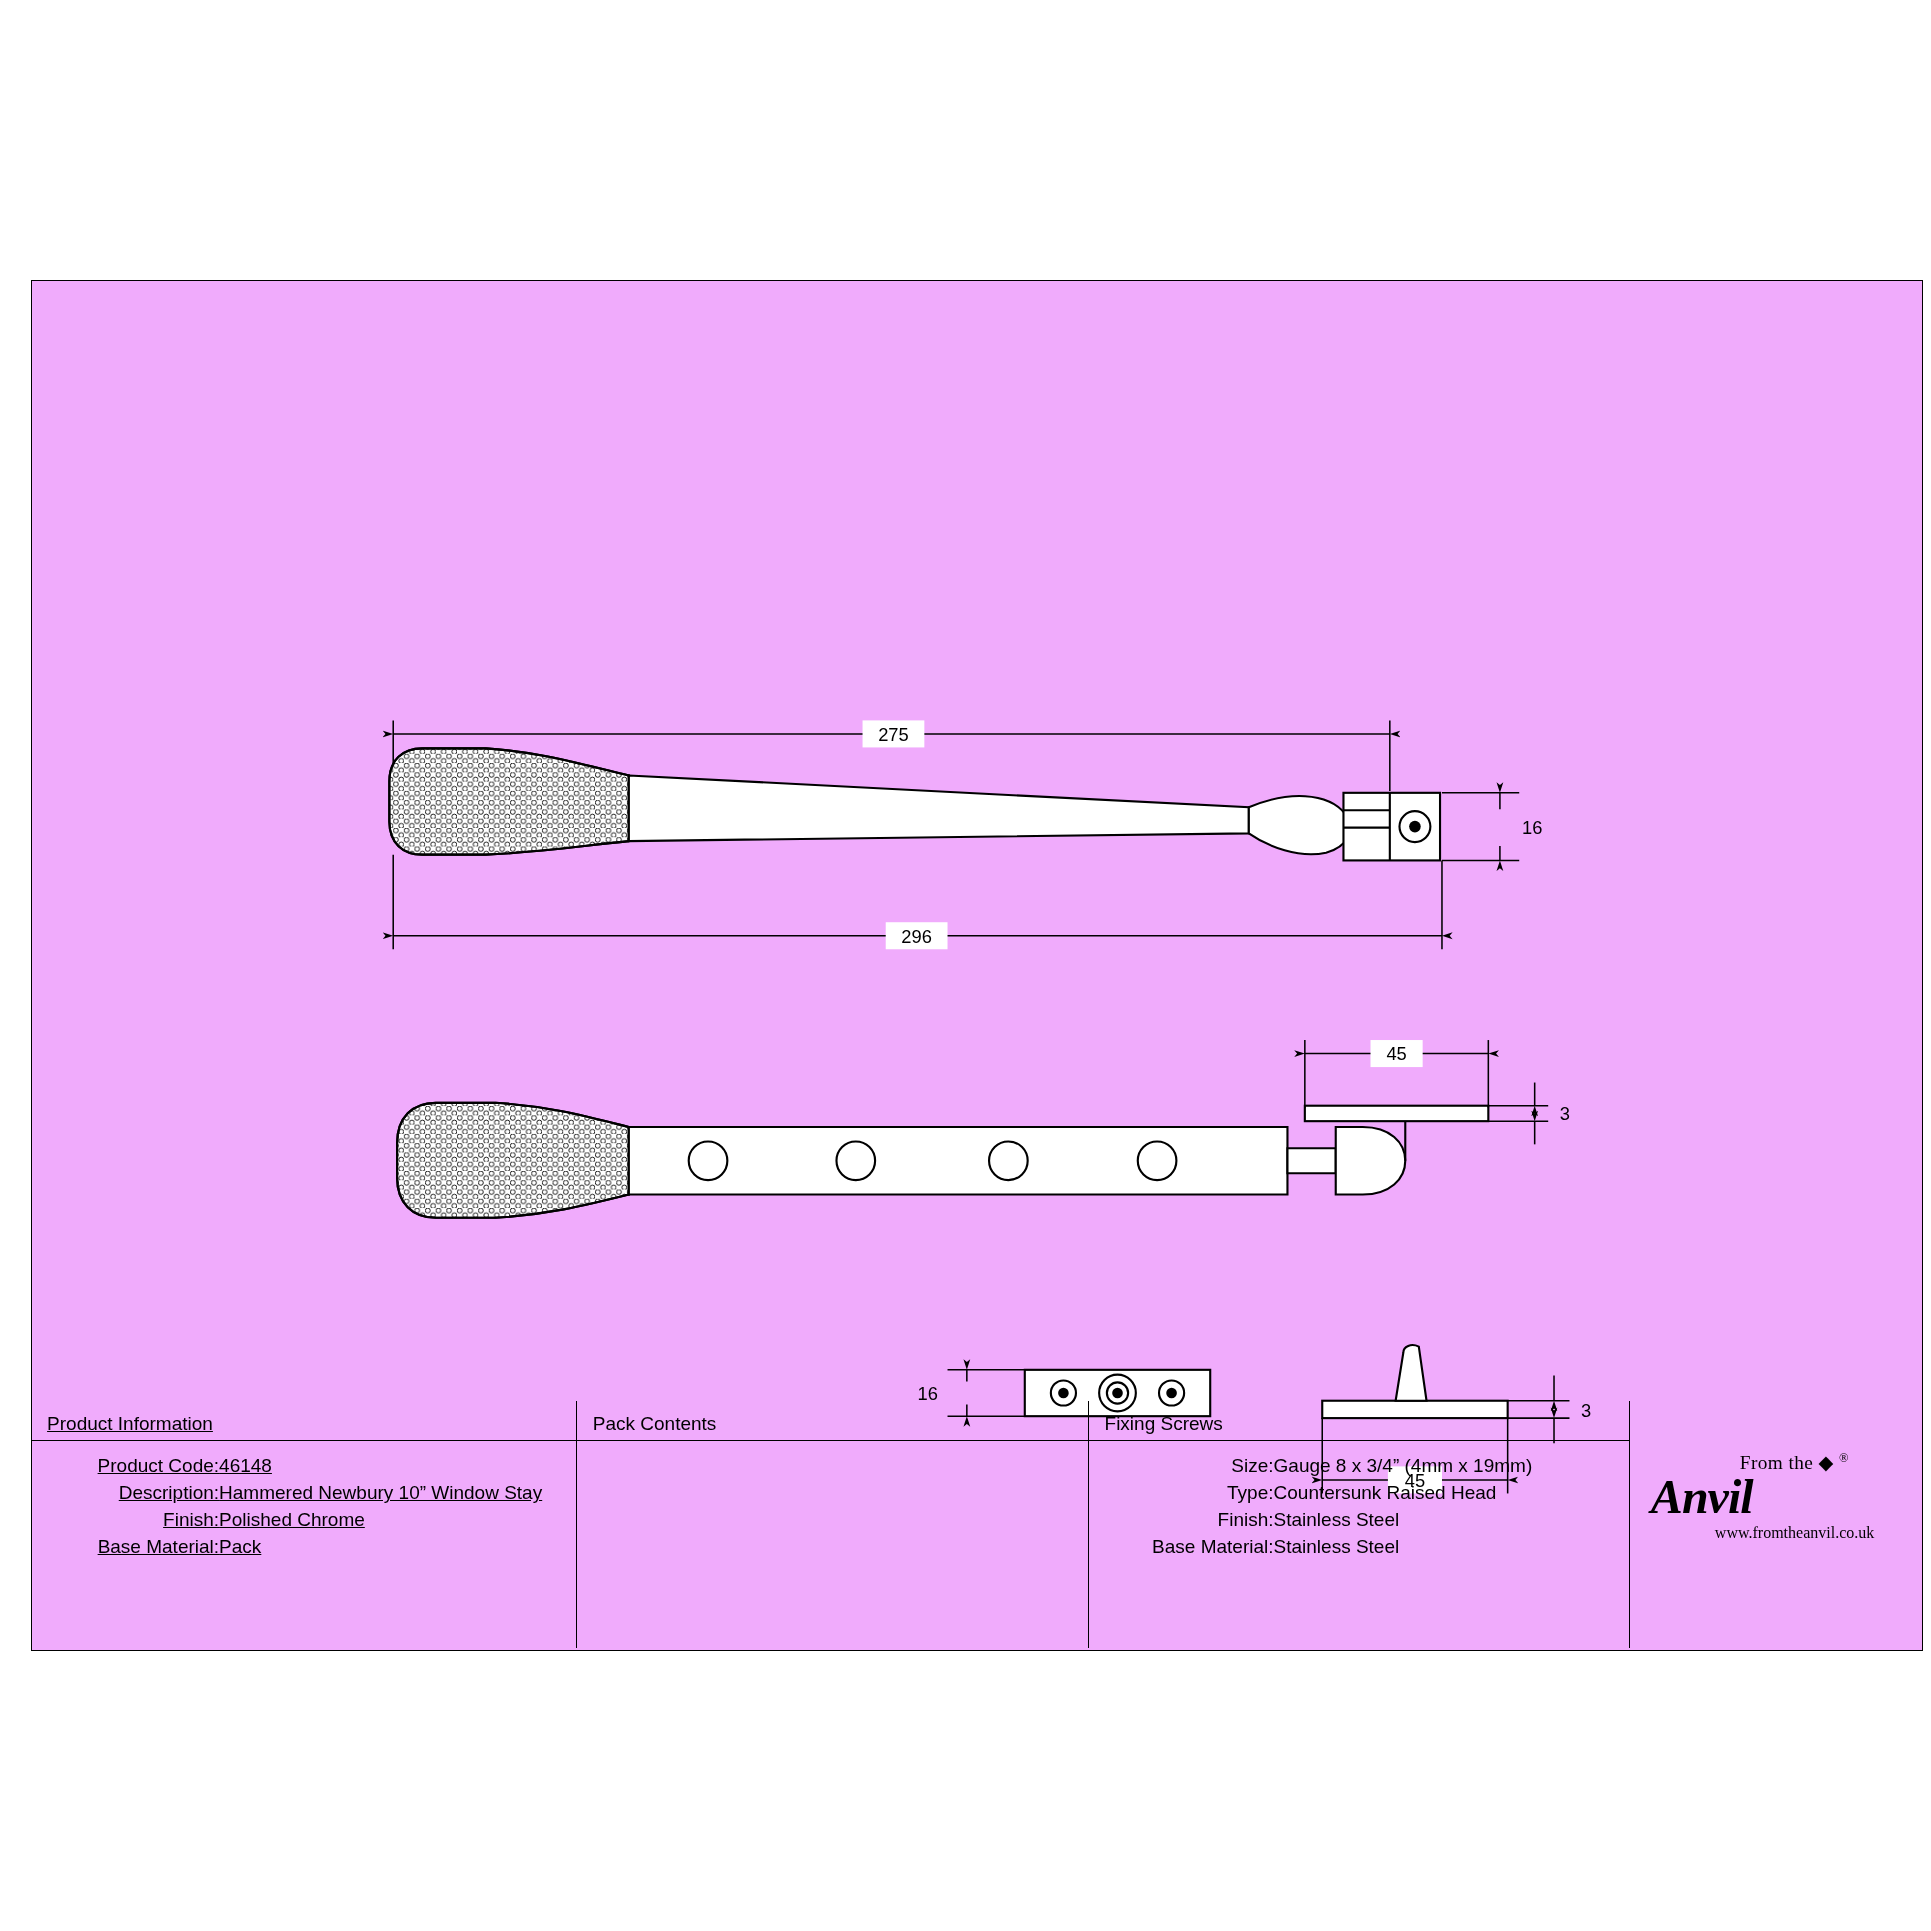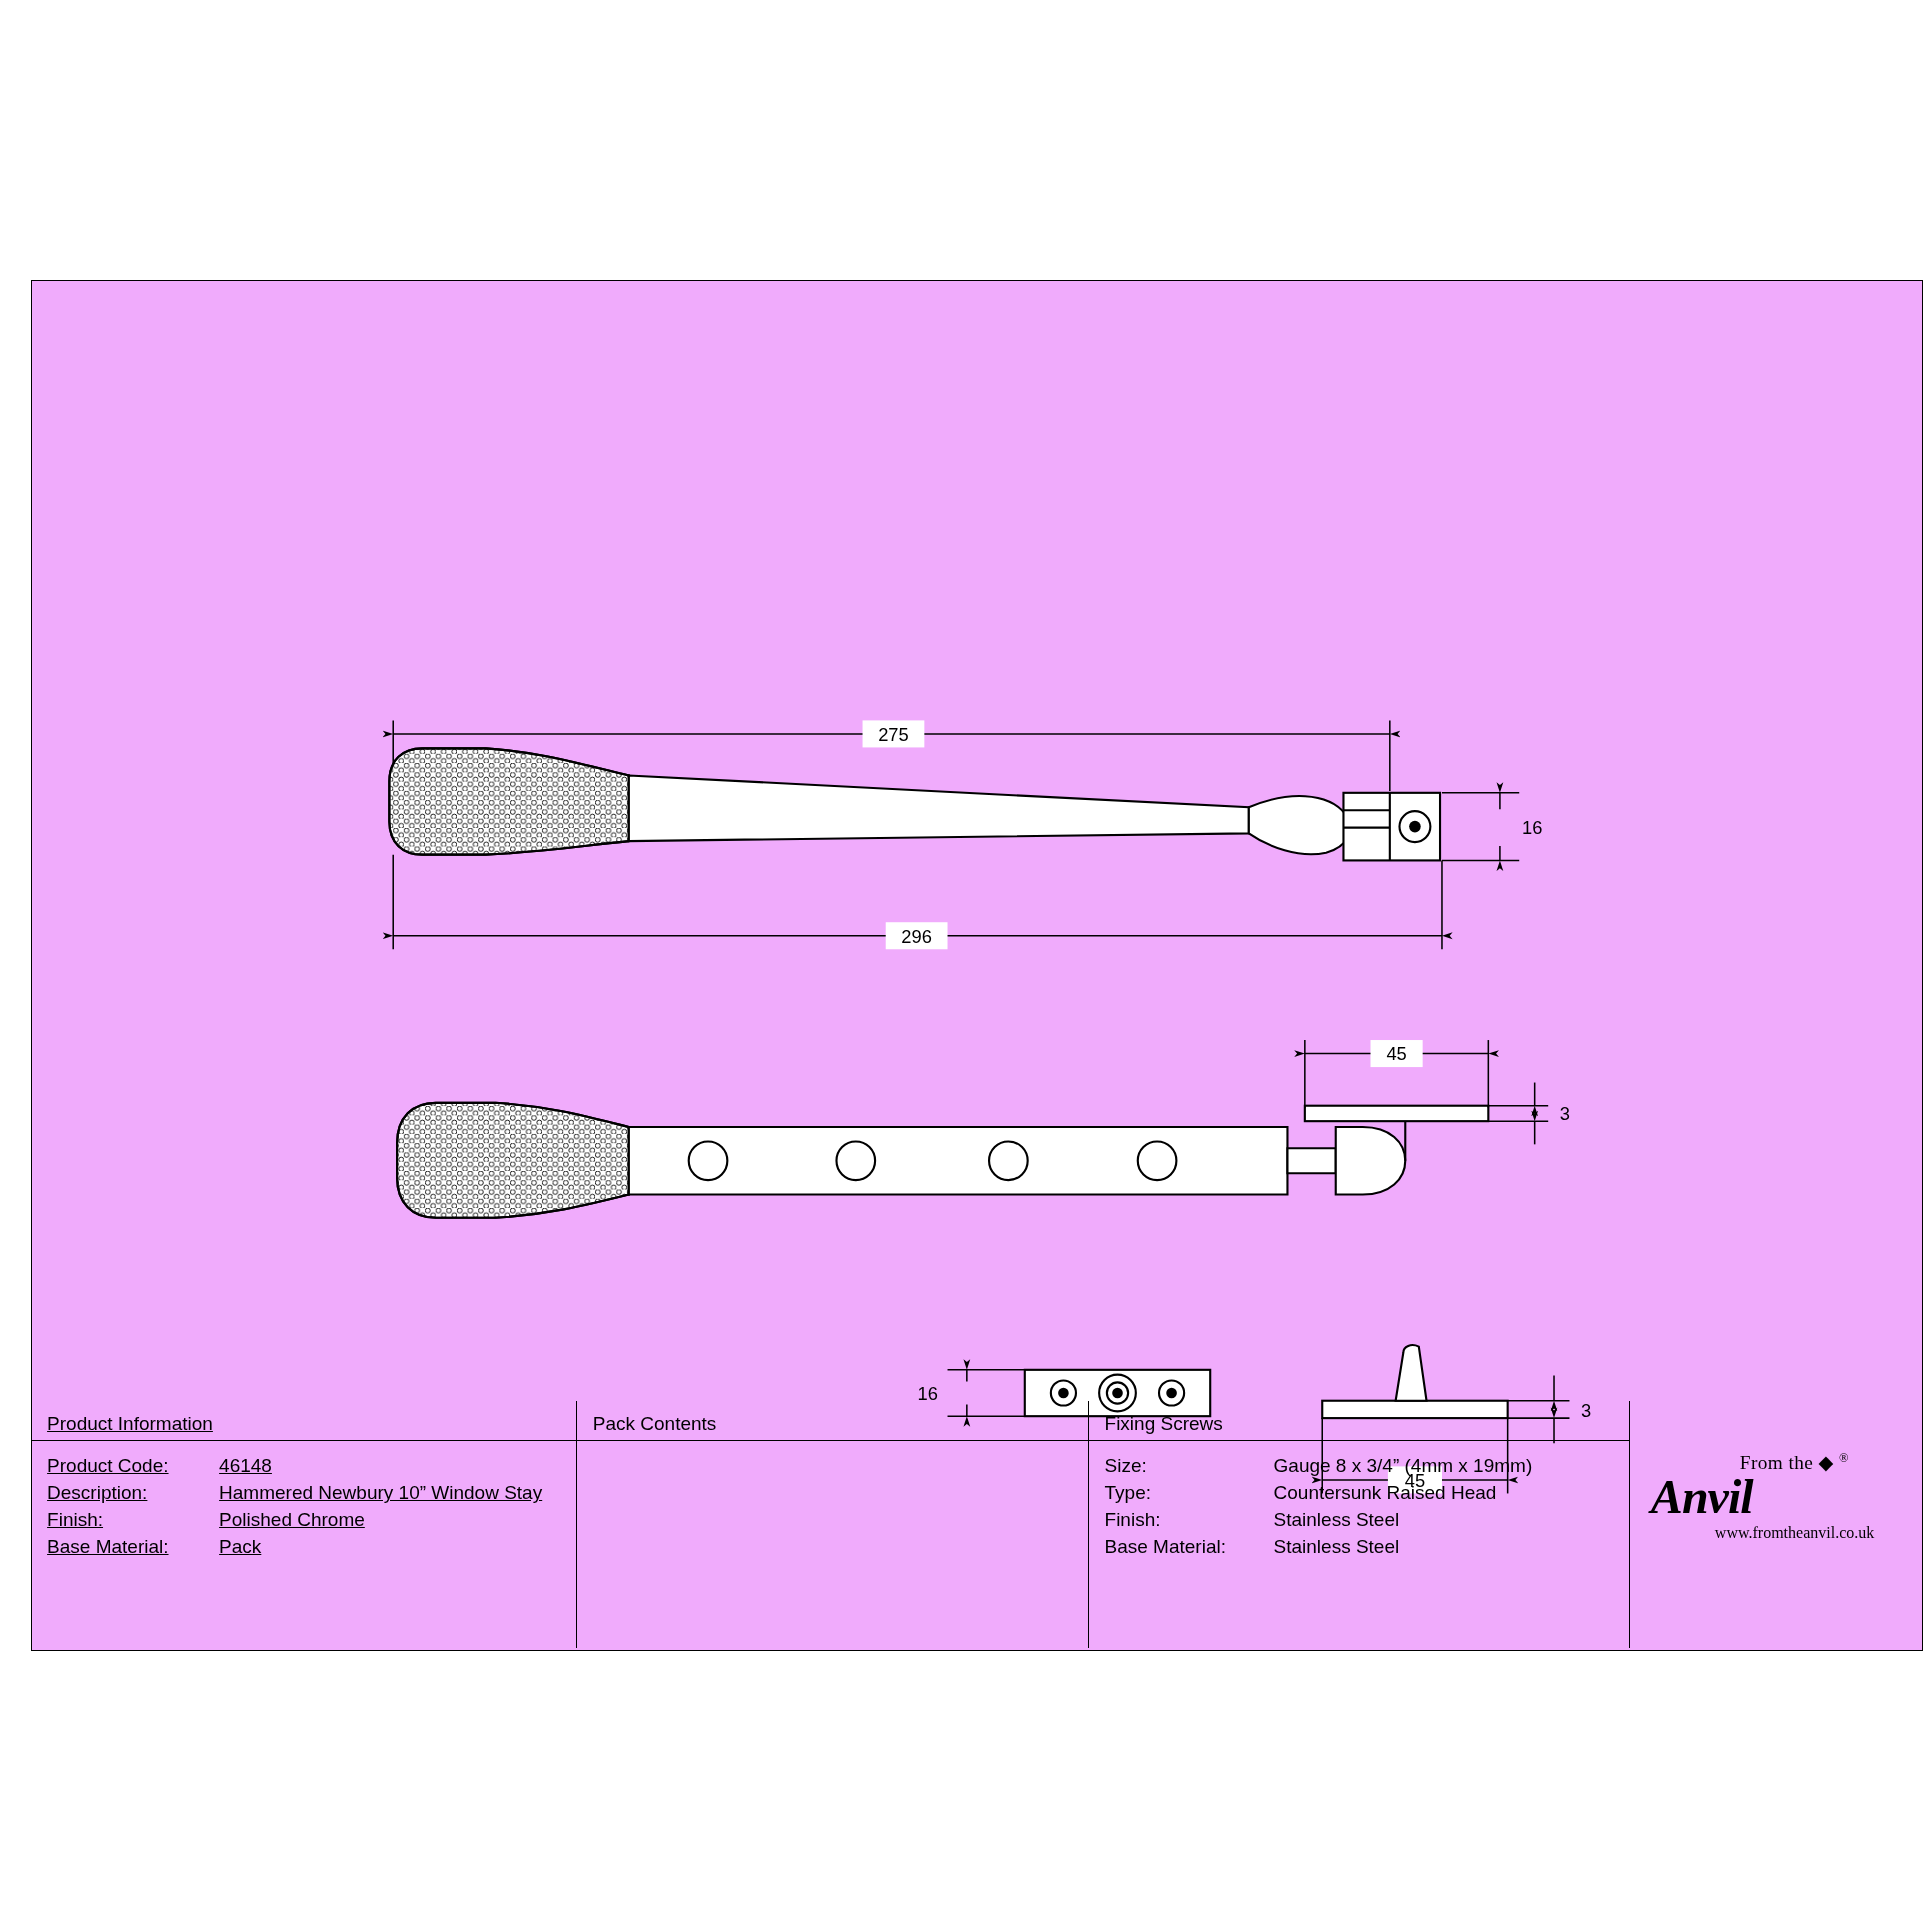--- a/index.html
+++ b/index.html
@@ -87,21 +87,21 @@
     left: 0; right: 0;
     top: 39px;
     border-top: 1.9px solid #000;
   }
   .col-body {
     padding: 15.4px 0 0 15.4px;
     font-size: 19px;
     line-height: 1.42;
   }
   .kv { display: flex; }
-  .kv .k { width: 172px; flex: 0 0 172px; }
+  .kv .k { width: 172px; flex: 0 0 172px; text-align: right; }
   .kv .v { flex: 1; }
   .kv-screws .k { width: 169px; flex: 0 0 169px; }
   .plain-line { }
   
   .logo-wrap {
     position: relative;
     width: 100%;
     height: 100%;
   }
   .logo-inner {

